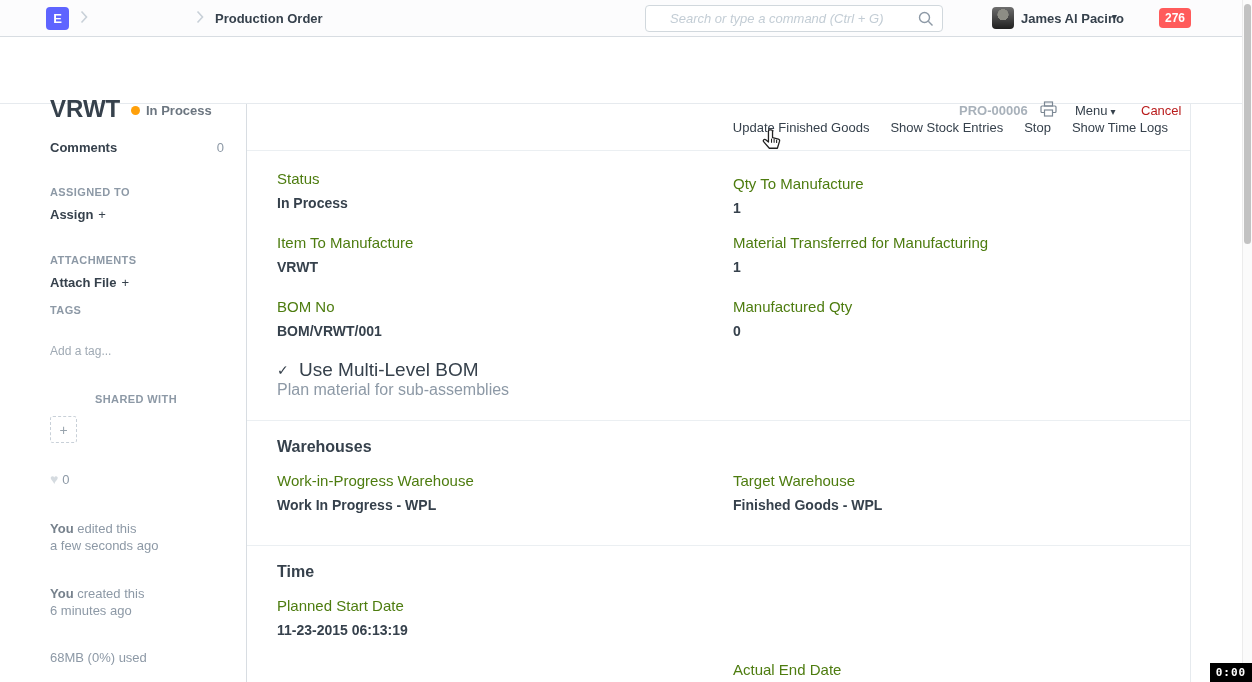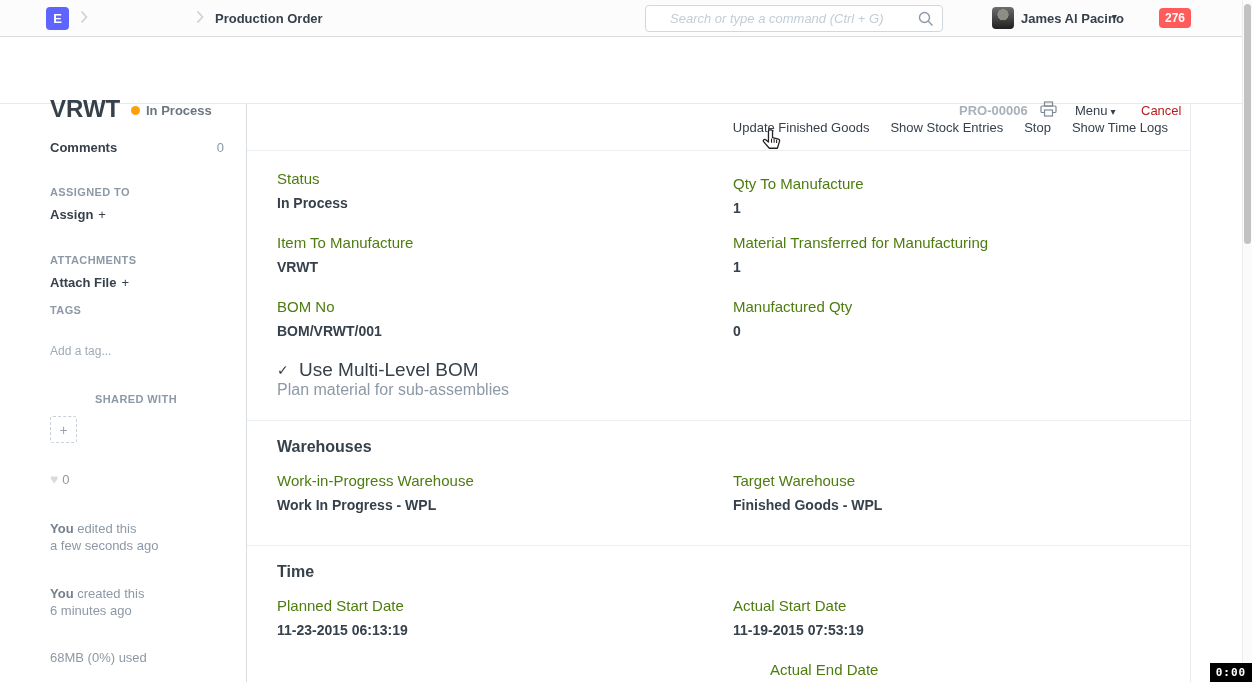--- a/index.html
+++ b/index.html
@@ -200,25 +200,21 @@
     <div class="flabel">Target Warehouse</div>
       <div class="fvalue">Finished Goods - WPL</div>
   </div>
 
   <div class="hline" style="left:247px; top:545px; width:943px;"></div>
   <div class="section-h" style="left:277px; top:563px;">Time</div>
   <div class="field" style="left:277px; top:597px;">
     <div class="flabel">Planned Start Date</div>
       <div class="fvalue">11-23-2015 06:13:19</div>
   </div>
-  <div class="field" style="left:733px; top:597px;">
-    <div class="flabel">Actual Start Date</div>
-      <div class="fvalue">11-19-2015 07:53:19</div>
-  </div>
-  <div class="field" style="left:770px; top:661px;">
+  <div class="field" style="left:733px; top:661px;">
     <div class="flabel">Actual End Date</div>
   </div>
 
   <span class="cursor">
     <svg width="24" height="26" viewBox="0 0 20 22">
       <path d="M8.2 1.6c-.7 0-1.2.5-1.2 1.2v9.1l-2.3-2c-.5-.45-1.3-.4-1.75.15-.4.5-.35 1.25.1 1.7l4.7 5.4h6.8l1.85-6c.2-.75-.2-1.5-.95-1.7l-5-1.4V2.8c0-.7-.55-1.2-1.2-1.2h-1.05z" fill="#fff" stroke="#222" stroke-width="1.1" stroke-linejoin="round"></path>
       <line x1="9.6" y1="9" x2="9.6" y2="12.5" stroke="#222" stroke-width="0.9"></line>
       <line x1="11.8" y1="9.4" x2="11.8" y2="12.5" stroke="#222" stroke-width="0.9"></line>
       <line x1="13.9" y1="9.9" x2="13.9" y2="12.7" stroke="#222" stroke-width="0.9"></line>
     </svg>

